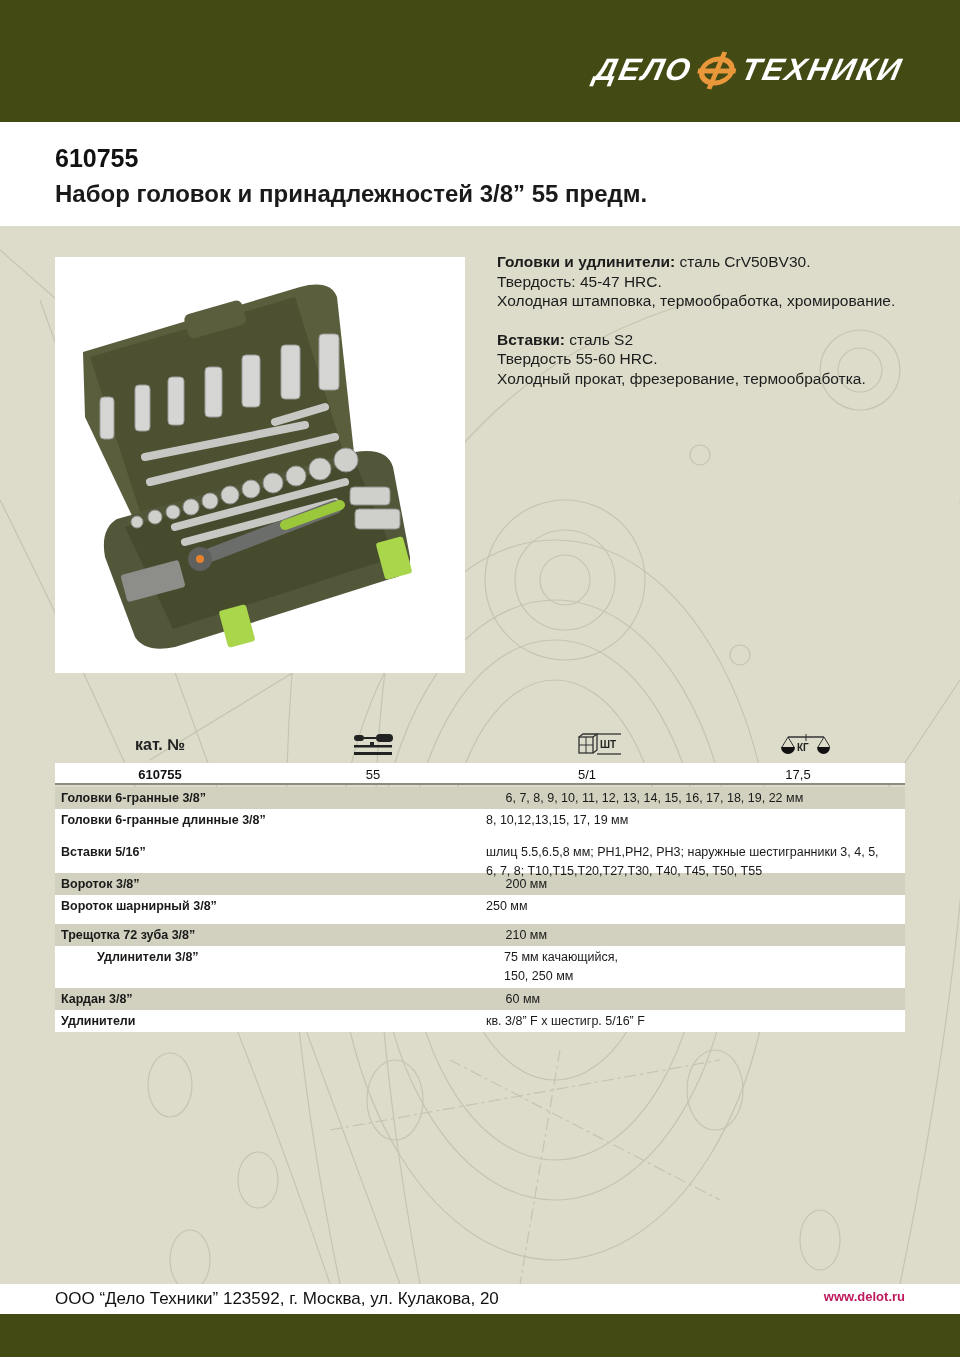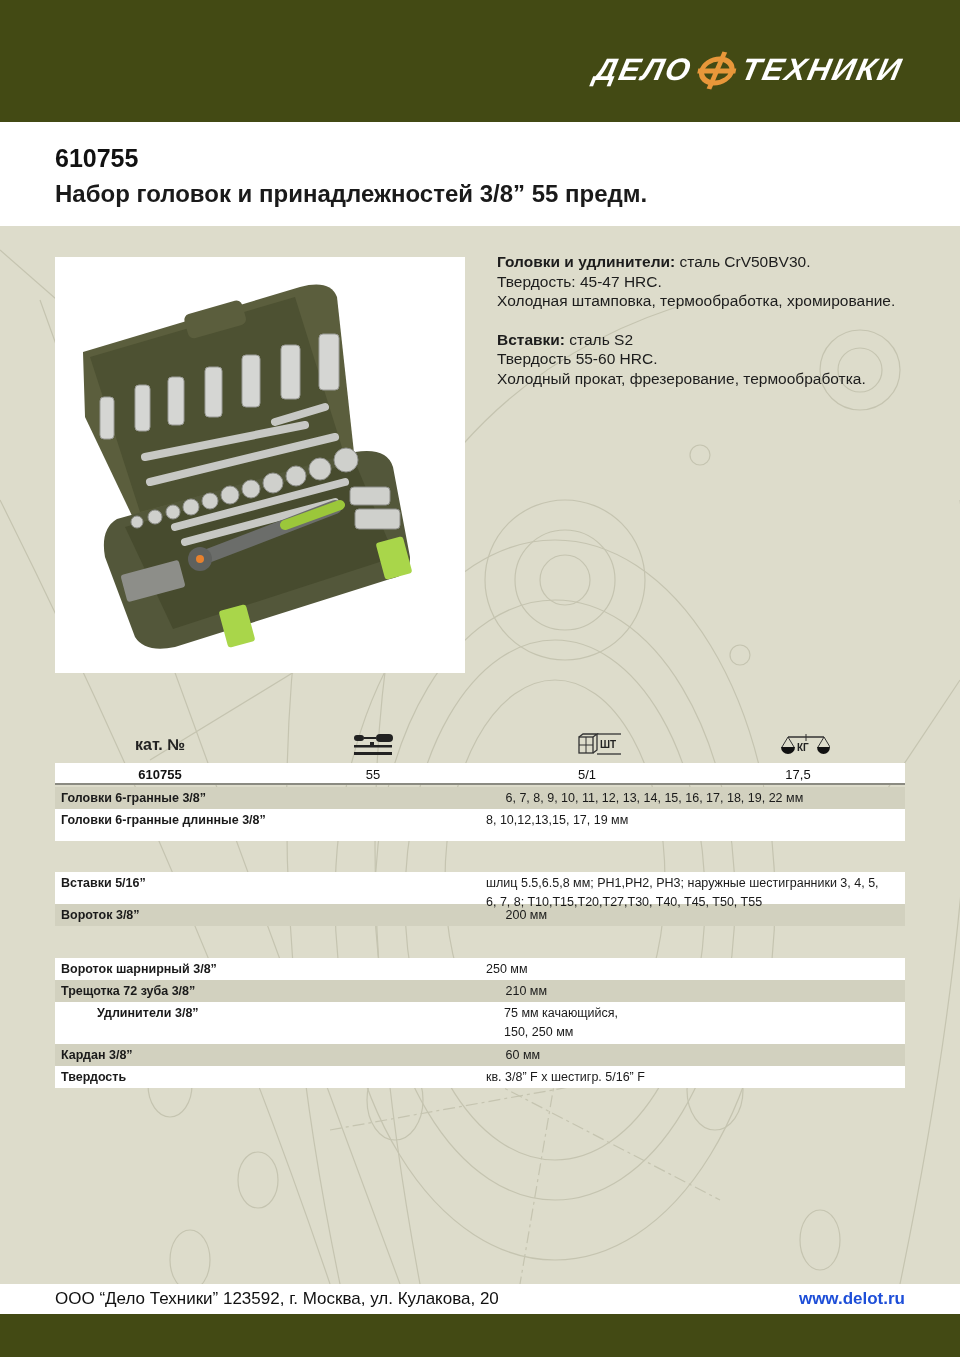--- a/index.html
+++ b/index.html
@@ -63,21 +63,21 @@
   .tbl-row { display: flex; font-size: 12.5px; color: #1a1a1a; }
   .tbl-row.shade { background: #d2d1bf; gap: 39px; }
   .tbl-row.white { background: #ffffff; }
   .tbl-row .name { width: 425px; padding: 3px 6px; font-weight: bold; line-height: 16px; }
   .tbl-row .val { width: 425px; padding: 3px 6px 3px 6px; line-height: 19px; margin-top: -1px; }
   .footer-strip {
     position: absolute; left: 0; top: 1284px; width: 960px; height: 30px;
     background: #ffffff;
   }
   .footer-address { position: absolute; left: 55px; top: 1289px; font-size: 17px; color: #111; }
-  .footer-url { position: absolute; right: 55px; top: 1289px; font-size: 17px; font-weight: bold; color: #1d4ed8; }
+  .footer-url { position: absolute; right: 55px; top: 1289px; font-size: 13px; font-weight: bold; color: #be185d; }
   .bottom-bar { position: absolute; left: 0; top: 1314px; width: 960px; height: 43px; background: #434a14; }
 </style>
 </head>
 <body>
 
 <div class="top-bar">
   <div class="logo">
     <span>ДЕЛО</span>
     <svg class="logo-emblem" viewBox="0 0 42 40">
       <ellipse cx="21" cy="21" rx="15" ry="12" fill="none" stroke="#e8973a" stroke-width="5"></ellipse>
@@ -237,52 +237,52 @@
 
 <div class="tbl">
   <div class="tbl-row shade" style="height:22px;">
     <div class="name">Головки 6-гранные 3/8”</div>
     <div class="val">6, 7, 8, 9, 10, 11, 12, 13, 14, 15, 16, 17, 18, 19, 22 мм</div>
   </div>
   <div class="tbl-row white" style="height:32px;">
     <div class="name">Головки 6-гранные длинные 3/8”</div>
     <div class="val">8, 10,12,13,15, 17, 19 мм</div>
   </div>
-  <div class="tbl-row white" style="height:32px;margin-top:31px;">
+  <div class="tbl-row white" style="height:32px;">
     <div class="name">Вставки 5/16”</div>
     <div class="val">
       <div>шлиц 5.5,6.5,8 мм; PH1,PH2, PH3; наружные шестигранники 3, 4, 5,</div>
       <div>6, 7, 8; T10,T15,T20,T27,T30, T40, T45, T50, T55</div>
     </div>
   </div>
   <div class="tbl-row shade" style="height:22px;">
     <div class="name">Вороток 3/8”</div>
     <div class="val">200 мм</div>
   </div>
-  <div class="tbl-row white" style="height:22px;margin-top:32px;">
+  <div class="tbl-row white" style="height:29px;">
     <div class="name">Вороток шарнирный 3/8”</div>
     <div class="val">250 мм</div>
   </div>
   <div class="tbl-row shade" style="height:22px;">
     <div class="name">Трещотка 72 зуба 3/8”</div>
     <div class="val">210 мм</div>
   </div>
   <div class="tbl-row white" style="height:42px;padding-left:36px;">
     <div class="name">Удлинители 3/8”</div>
     <div class="val">
       <div>75 мм качающийся,</div>
       <div>150, 250 мм</div>
     </div>
   </div>
   <div class="tbl-row shade" style="height:22px;">
     <div class="name">Кардан 3/8”</div>
     <div class="val">60 мм</div>
   </div>
   <div class="tbl-row white" style="height:22px;">
-    <div class="name">Твердость</div>
+    <div class="name">Удлинители</div>
     <div class="val">кв. 3/8” F x шестигр. 5/16” F</div>
   </div>
 </div>
 
 <div class="footer-strip"></div>
 <div class="footer-address">ООО “Дело Техники” 123592, г. Москва, ул. Кулакова, 20</div>
 <div class="footer-url">www.delot.ru</div>
 <div class="bottom-bar"></div>
 
 </body></html>

